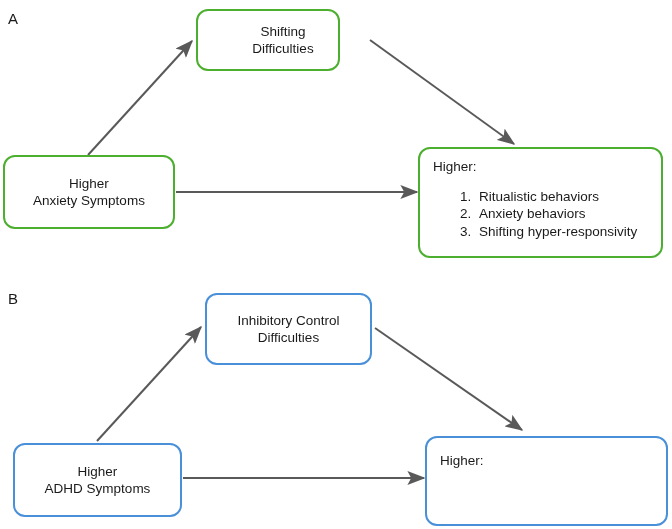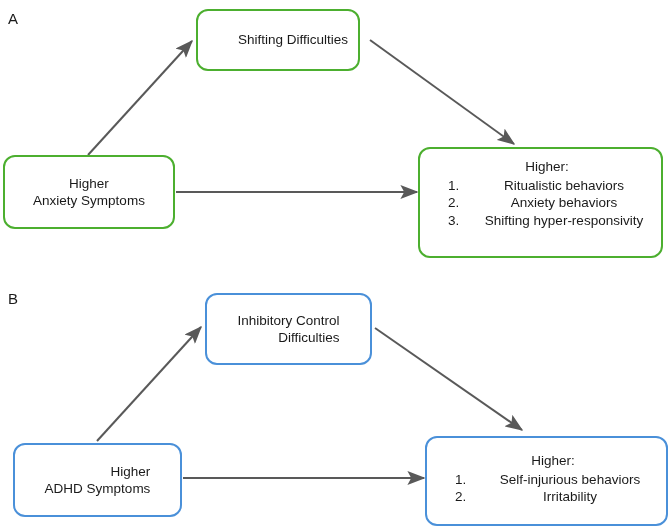--- a/index.html
+++ b/index.html
@@ -35,34 +35,34 @@
     display: flex;
     align-items: center;
     justify-content: center;
     text-align: center;
     font-size: 13.5px;
     line-height: 1.28;
     color: #1a1a1a;
     padding: 2px 6px;
   }
   .node.green { border-color: #4CAF2F; }
-  .node.blue  { border-color: #4A90D9; text-align: right; }
+  .node.blue  { border-color: #4A90D9; }
 
   .node.listbox {
     display: block;
-    text-align: center;
+    text-align: left;
     padding: 9px 0 9px 13px;
   }
   .listbox .lead {
     margin: 0 0 1px 0;
     font-size: 13.5px;
     line-height: 1.3;
   }
   .listbox ol {
-    margin: 0;
+    margin: 12px;
     padding: 0 0 0 30px;
     list-style-position: outside;
   }
   .listbox ol li {
     font-size: 13.5px;
     line-height: 1.32;
     padding-left: 4px;
   }
   .arrow-layer {
     position: absolute;
@@ -92,21 +92,21 @@
     <line x1="370" y1="40" x2="514" y2="144" stroke="#595959" stroke-width="2" marker-end="url(#ah)"></line>
     <line x1="176" y1="192" x2="417" y2="192" stroke="#595959" stroke-width="2" marker-end="url(#ah)"></line>
 
     <line x1="97" y1="441" x2="201" y2="327" stroke="#595959" stroke-width="2" marker-end="url(#ah)"></line>
     <line x1="375" y1="328" x2="522" y2="430" stroke="#595959" stroke-width="2" marker-end="url(#ah)"></line>
     <line x1="183" y1="478" x2="424" y2="478" stroke="#595959" stroke-width="2" marker-end="url(#ah)"></line>
   </svg>
 
   <div class="panel-label" style="left:8px; top:11px;">A</div>
 
-  <div class="node green node-text" style="left:196px; top:9px; width:164px; height:62px;padding-left:36px;">
+  <div class="node green node-text" style="left:196px; top:9px; width:144px; height:62px;padding-left:36px;">
     <span class="node-text">Shifting Difficulties</span>
   </div>
 
   <div class="node green node-text" style="left:3px; top:155px; width:172px; height:74px;">
     <span class="node-text">Higher
 Anxiety Symptoms</span>
   </div>
 
   <div class="node green listbox" style="left:418px; top:147px; width:245px; height:111px;">
     <p class="lead">Higher:</p>
@@ -124,19 +124,15 @@
 Difficulties</span>
   </div>
 
   <div class="node blue node-text" style="left:13px; top:443px; width:169px; height:74px;">
     <span class="node-text">Higher
 ADHD Symptoms</span>
   </div>
 
   <div class="node blue listbox" style="left:425px; top:436px; width:243px; height:90px; padding-top:14px;">
     <p class="lead">Higher:</p>
-    <ol>
-      <li>Self-injurious behaviors</li>
-      <li>Irritability</li>
-    </ol>
   </div>
 
 </div>
 
 </body></html>

